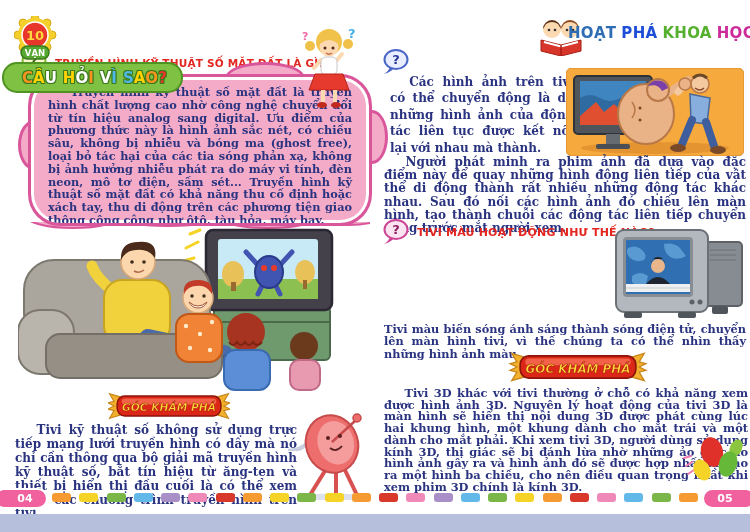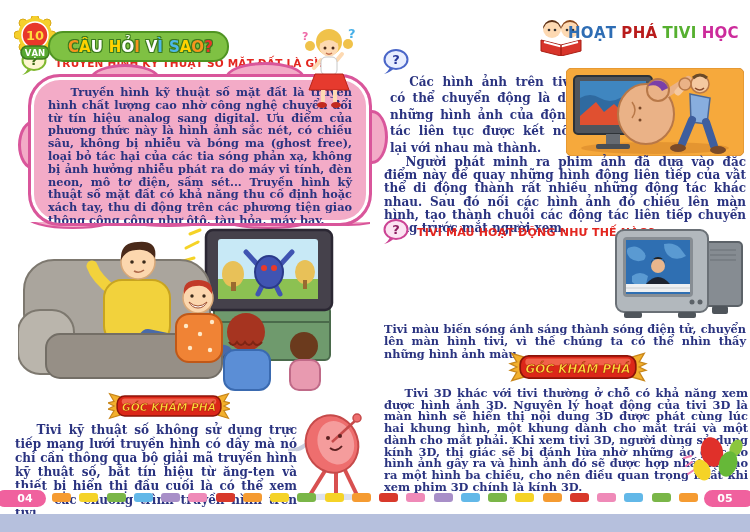--- a/index.html
+++ b/index.html
@@ -13,21 +13,21 @@
     font-family:"DejaVu Serif", serif; font-weight:bold; color:#2a3380;
     text-align:justify;
   }
   .q-heading {
     font-family:"DejaVu Sans", sans-serif; font-weight:bold; color:#e3261f;
     letter-spacing:0.2px; white-space:nowrap;
   }
   .q-row { display:flex; align-items:center; gap:7px; }
   svg text { font-family:"DejaVu Sans", sans-serif; }
   
-  .logo-row { display:flex; align-items:flex-end; }
+  .logo-row { display:flex; align-items:flex-start;flex-direction:column; }
   .logo-bar {
     height:27px; margin-left:-12px; padding:0 14px 0 18px;
     background:#7fc143; border:2px solid #4f9422; border-radius:15px;
     display:flex; align-items:center;
   }
   .logo-bar span {
     font-family:"DejaVu Sans", sans-serif; font-weight:bold; font-size:15px;
     text-shadow:1px 1px 0 #3c7a1e, -1px 1px 0 #3c7a1e, 1px -1px 0 #3c7a1e, -1px -1px 0 #3c7a1e;
   }
   .logo-bar span.sp { width:6px; }
@@ -248,21 +248,21 @@
     <path d="M23,11 a9,9 0 0 1 18,0 l-3,-5 q-6,-4 -12,0 Z" fill="#8a4a20"></path>
     <circle cx="11" cy="12" r="1.3" fill="#333"></circle>
       <circle cx="17" cy="12" r="1.3" fill="#333"></circle>
     <circle cx="29" cy="12" r="1.3" fill="#333"></circle>
       <circle cx="35" cy="12" r="1.3" fill="#333"></circle>
     <path d="M3,22 L23,27 L43,22 L43,33 L23,38 L3,33 Z" fill="#d8352b" stroke="#a81e14"></path>
     <path d="M6,24 L23,28.5 L40,24" fill="none" stroke="#ffffff" stroke-width="2"></path>
     <line x1="23" y1="27" x2="23" y2="38" stroke="#a81e14" stroke-width="1.5"></line>
   </svg>
 
-  <div class="abs page-title" style="left:568px; top:24px;"><span style="color: rgb(46, 109, 180);">HOẠT</span><span style="color: #b91c1c;">PHÁ</span><span style="color: rgb(86, 176, 48);">TIVI</span><span style="color: rgb(204, 43, 155);">HỌC</span></div>
+  <div class="abs page-title" style="left:568px; top:24px;"><span style="color: rgb(46, 109, 180);">HOẠT</span><span style="color: #1d4ed8;">PHÁ</span><span style="color: rgb(86, 176, 48);">KHOA</span><span style="color: rgb(204, 43, 155);">HỌC</span></div>
 
   <div class="abs q-row" style="left:382px; top:49px;">
     <svg width="28" height="26" viewBox="0 0 28 26">
       <ellipse cx="14" cy="10.5" rx="11.5" ry="9.5" fill="#e8eeff" stroke="#4a66c8" stroke-width="2"></ellipse>
       <path d="M8,18 Q6,23 2,25 Q9,23 12,19 Z" fill="#4a66c8"></path>
       <text x="14" y="15" text-anchor="middle" font-size="13" font-weight="bold" fill="#27379a">?</text>
     </svg>
   </div>
 
   <div class="abs body-text" style="left:390px; top:74px; width:184px; font-size:12px; line-height:16.4px; text-indent:1.6em;">Các hình ảnh trên tivi có thể chuyển động là do những hình ảnh của động tác liên tục được kết nối lại với nhau mà thành.</div>

